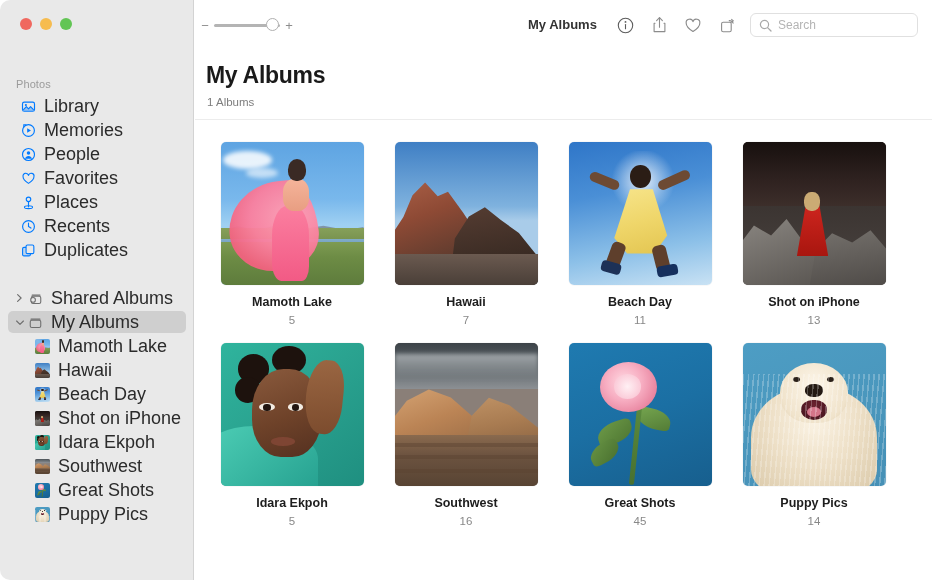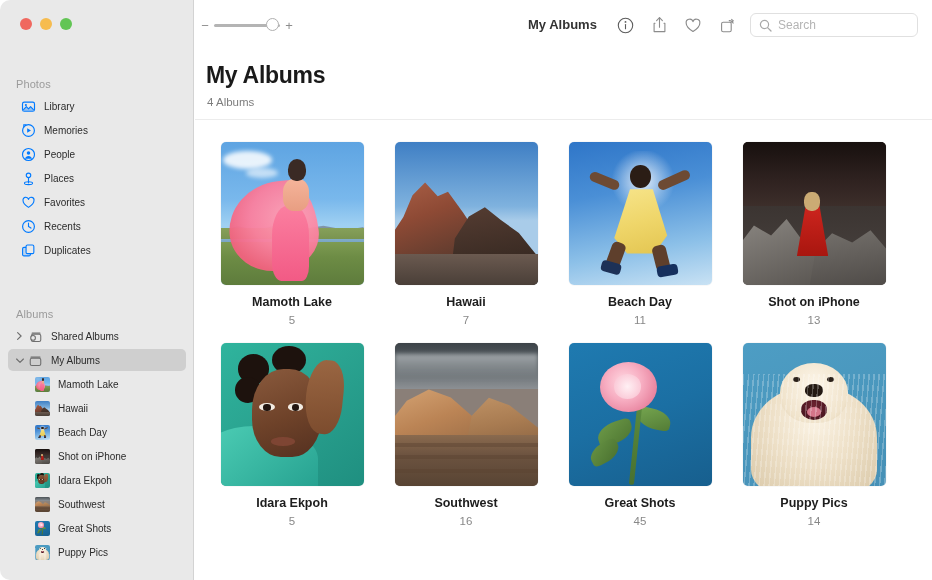--- a/index.html
+++ b/index.html
@@ -57,21 +57,21 @@
   }
   .nav-row.selected { background: #cfcfcf; }
   .nav-row .ico {
     width: 17px; height: 17px;
     flex: 0 0 17px;
     display: flex; align-items: center; justify-content: center;
     margin-right: 7px;
   }
   .nav-row .ico svg { display: block; }
   .nav-label {
-    font-size: 10px;
+    font-size: 18px;
     color: #2b2b2b;
     white-space: nowrap;
     overflow: hidden;
   }
 
   .disc {
     width: 11px; flex: 0 0 11px;
     font-size: 9px; color: #6a6a6a;
     display: flex; align-items: center; justify-content: center;
     margin-right: 2px;
@@ -531,34 +531,34 @@
                 <circle cx="8" cy="8" r="6.4" stroke="#007aff" stroke-width="1.25"></circle>
                 <circle cx="8" cy="6.4" r="1.85" fill="#007aff"></circle>
                 <path d="M4.3 12.6c.6-2 1.9-3 3.7-3s3.1 1 3.7 3" fill="#007aff"></path>
               </svg>
             </span>
             <span class="nav-label">People</span>
           </div>
           <div class="nav-row">
             <span class="ico">
               <svg width="15" height="15" viewBox="0 0 16 16" fill="none">
+                <path d="M8 13.2S2.2 9.6 2.2 6.1A2.95 2.95 0 0 1 8 4.7a2.95 2.95 0 0 1 5.8 1.4c0 3.5-5.8 7.1-5.8 7.1z" stroke="#007aff" stroke-width="1.2" stroke-linejoin="round"></path>
+              </svg>
+            </span>
+            <span class="nav-label">Favorites</span>
+          </div>
+          <div class="nav-row">
+            <span class="ico">
+              <svg width="15" height="15" viewBox="0 0 16 16" fill="none">
                 <circle cx="8" cy="4.6" r="2.4" stroke="#007aff" stroke-width="1.2"></circle>
                 <path d="M8 7.2v5.4" stroke="#007aff" stroke-width="1.2" stroke-linecap="round"></path>
                 <ellipse cx="8" cy="13" rx="4.3" ry="1.5" stroke="#007aff" stroke-width="1.15"></ellipse>
               </svg>
             </span>
             <span class="nav-label">Places</span>
-          </div>
-          <div class="nav-row">
-            <span class="ico">
-              <svg width="15" height="15" viewBox="0 0 16 16" fill="none">
-                <path d="M8 13.2S2.2 9.6 2.2 6.1A2.95 2.95 0 0 1 8 4.7a2.95 2.95 0 0 1 5.8 1.4c0 3.5-5.8 7.1-5.8 7.1z" stroke="#007aff" stroke-width="1.2" stroke-linejoin="round"></path>
-              </svg>
-            </span>
-            <span class="nav-label">Favorites</span>
           </div>
           <div class="nav-row">
             <span class="ico">
               <svg width="15" height="15" viewBox="0 0 16 16" fill="none">
                 <circle cx="8" cy="8" r="6.3" stroke="#007aff" stroke-width="1.25"></circle>
                 <path d="M8 4.4V8l2.6 1.7" stroke="#007aff" stroke-width="1.2" stroke-linecap="round" stroke-linejoin="round"></path>
               </svg>
             </span>
             <span class="nav-label">Recents</span>
           </div>
@@ -568,21 +568,20 @@
                 <rect x="1.7" y="4.6" width="8.3" height="9.2" rx="1.5" stroke="#007aff" stroke-width="1.2" fill="#007aff" fill-opacity=".18"></rect>
                 <rect x="5.4" y="2.1" width="8.3" height="9.2" rx="1.5" stroke="#007aff" stroke-width="1.2" fill="#e9e9e9"></rect>
               </svg>
             </span>
             <span class="nav-label">Duplicates</span>
           </div>
         </div>
     </div>
 
     <div id="albums-section">
-      <div class="section-header">Albums</div>
       <div id="album-groups">
           <div class="nav-row" style="padding-left: 6px;">
             <span class="disc">
               <svg width="9" height="10" viewBox="0 0 9 10" fill="none">
                 <path d="M2.6 1.6 6.1 5 2.6 8.4" stroke="#6e6e6e" stroke-width="1.15" stroke-linecap="round" stroke-linejoin="round"></path>
               </svg>
             </span>
             <span class="ico">
               <svg width="15" height="15" viewBox="0 0 16 16" fill="none">
                 <path d="M4.4 4.4h8.4" stroke="#6e6e6e" stroke-width="1.15" stroke-linecap="round"></path>
@@ -807,21 +806,21 @@
             </svg>
           </span>
           <span id="search-input-text">Search</span>
         </div>
 
       </div>
     </div>
 
     <div id="main-scroll">
       <div id="page-title">My Albums</div>
-      <div id="album-count">4 Albums</div>
+      <div id="album-count">1 Albums</div>
       <div id="header-rule"></div>
       <div id="grid">
           <div class="tile">
             <div class="tile-img">
               <div class="ph art-mamoth">
                 <div class="cloud1"></div>
                 <div class="cloud2"></div>
                 <div class="mtn"></div>
                 <div class="water"></div>
                 <div class="grass2"></div>

